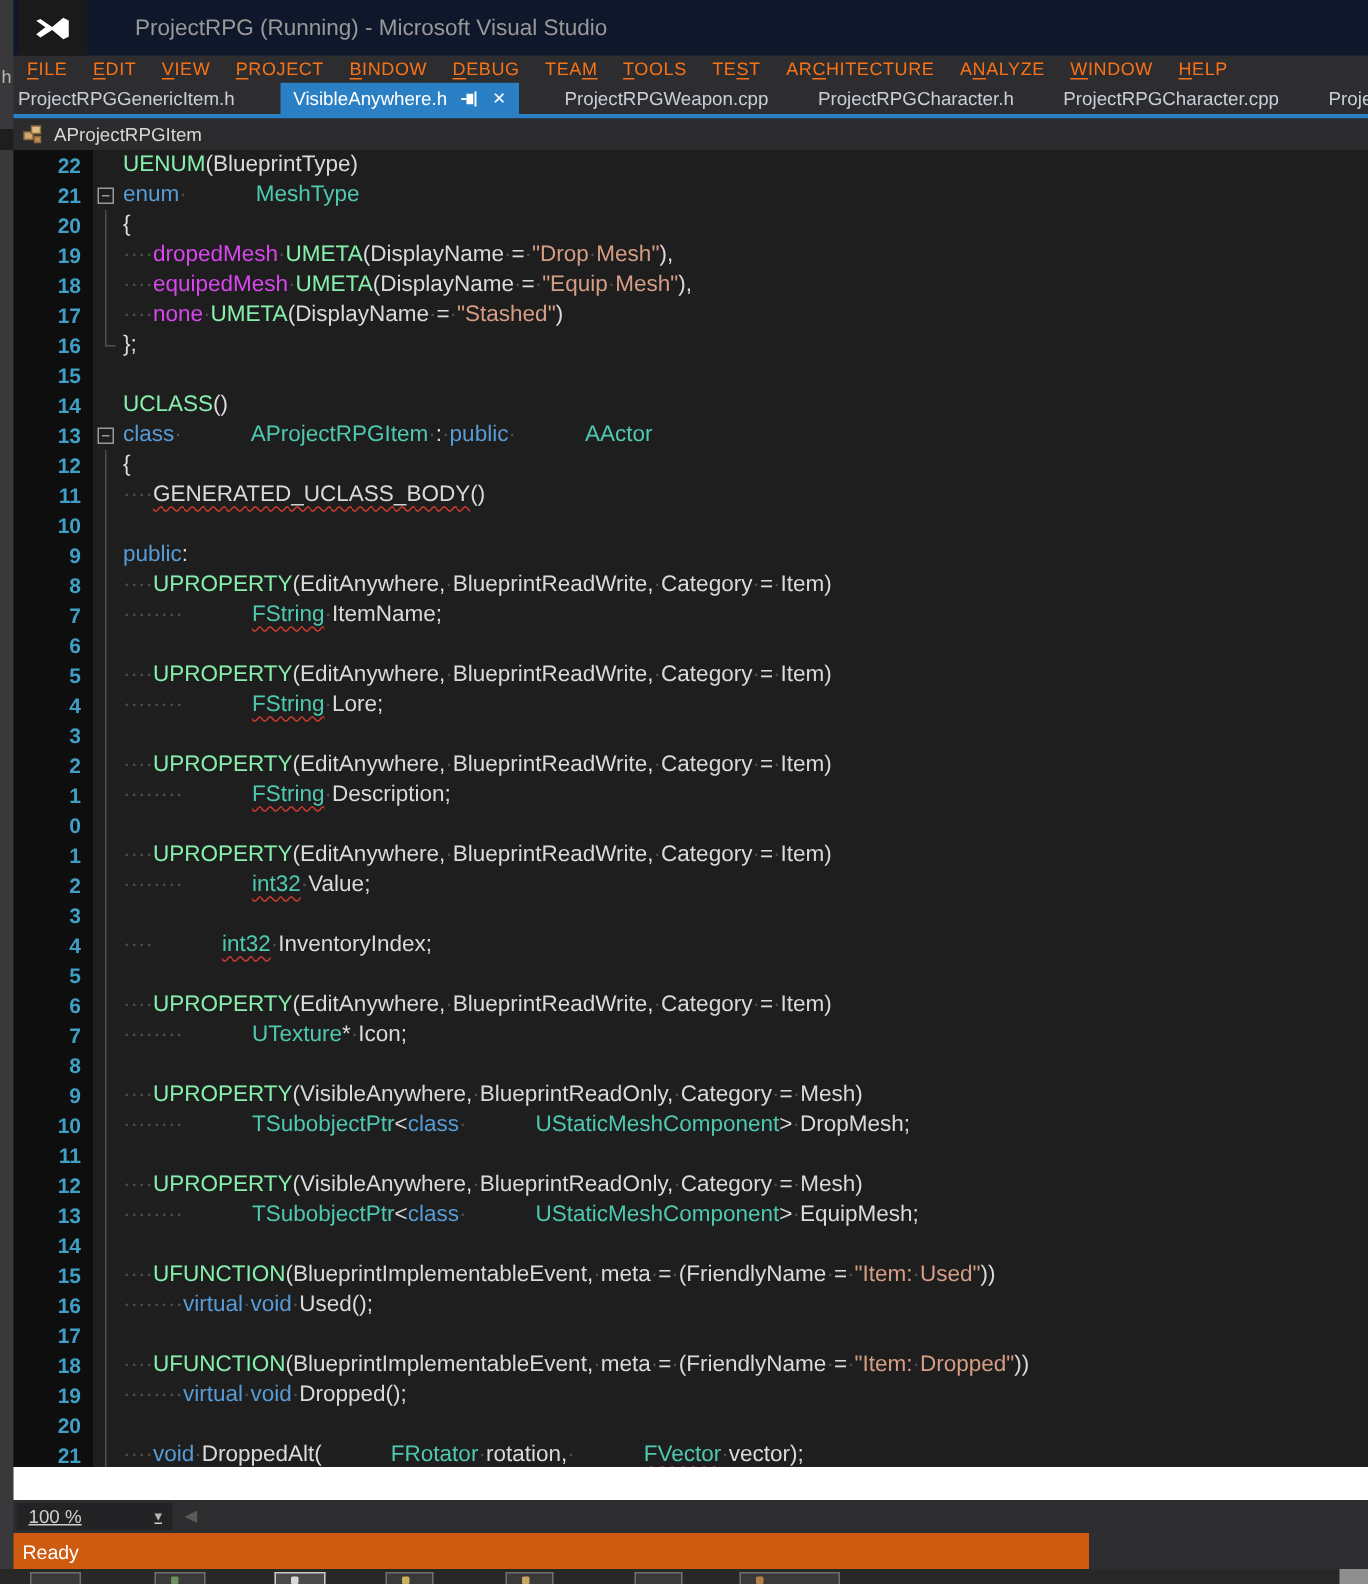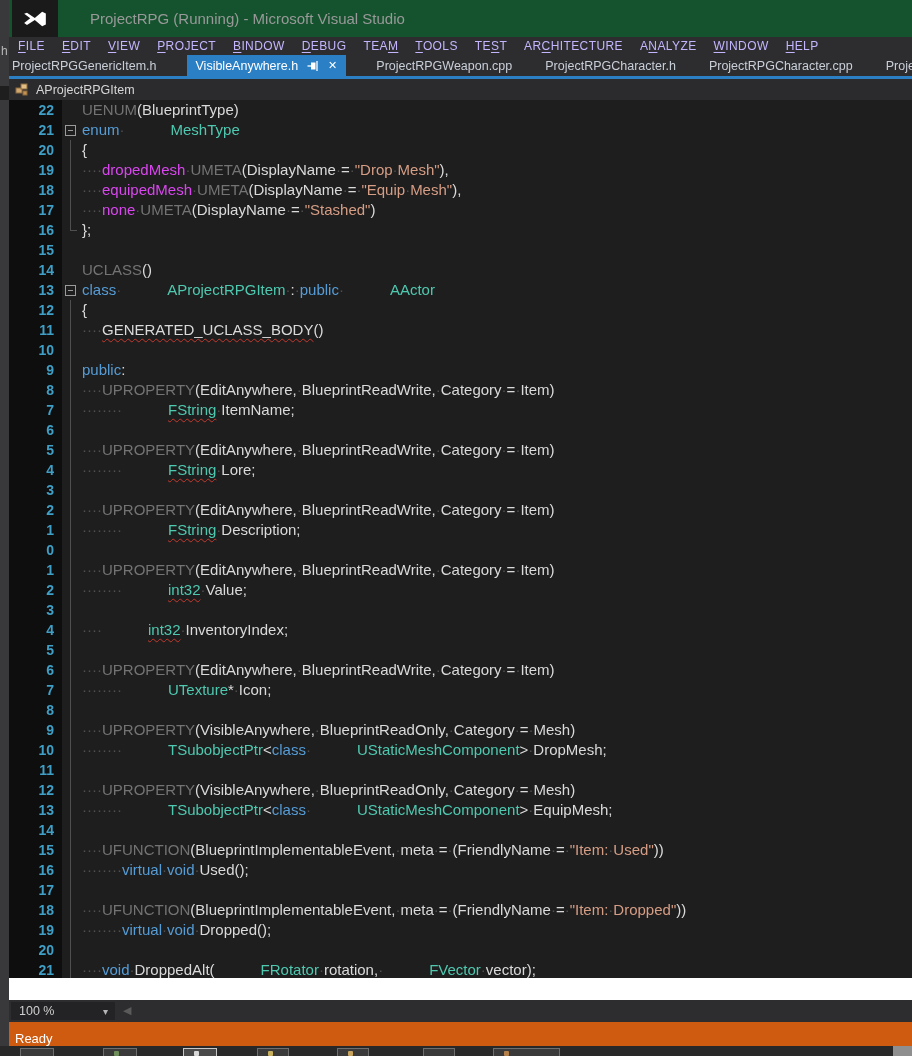--- a/index.html
+++ b/index.html
@@ -8,30 +8,30 @@
     position:relative; width:912px; height:1056px; overflow:hidden;
     background:#2d2d30; font-family:"Liberation Sans", sans-serif;
     -webkit-font-smoothing:antialiased;
   }
   
   #left-strip { position:absolute; left:0; top:0; width:9px; height:1046px; background:#39393b; }
   #left-strip .notch { position:absolute; left:0; top:86px; width:9px; height:14px; background:#1e1e1e; }
   #left-frag { position:absolute; left:1px; top:44px; color:#b9b9b9; font-size:12px; overflow:hidden; width:8px; }
 
   
-  #titlebar { position:absolute; left:9px; top:0; width:903px; height:37px; background:#14532d; }
+  #titlebar { position:absolute; left:9px; top:0; width:903px; height:37px; background:#0f172a; }
   #logo-box { position:absolute; left:3px; top:0; width:46px; height:37px; background:#1a1a1b;
               display:flex; align-items:center; justify-content:center; }
   #title-text { position:absolute; left:81px; top:0; height:37px; line-height:37px;
                 color:#999999; font-size:15px; white-space:nowrap; }
 
   
   #menubar { position:absolute; left:9px; top:37px; width:903px; height:18px;
              display:flex; align-items:center; padding-left:9px; }
-  .menu-item { color:#c4b5fd; font-size:12px; letter-spacing:0.4px; margin-right:17px;
+  .menu-item { color:#f97316; font-size:12px; letter-spacing:0.4px; margin-right:17px;
                white-space:nowrap; cursor:default; }
   .menu-item .mn { text-decoration:underline; text-underline-offset:2px; }
 
   
   #tabstrip { position:absolute; left:9px; top:55px; width:903px; height:21px;
               display:flex; align-items:stretch; overflow:hidden; }
   .tab { display:flex; align-items:center; font-size:12.5px; color:#c9cfd8;
          padding:0 3px; margin-right:27px; white-space:nowrap; }
   .tab.active { background:#2b7fc4; color:#ffffff; padding:0 9px; margin-right:27px; }
   .tab .tab-ico { display:inline-flex; margin-left:9px; align-items:center; }
@@ -55,42 +55,42 @@
         color:#3f9fc6; font-size:14px; font-weight:bold; }
   .fold { flex:0 0 21px; width:21px; position:relative; }
   .foldbox { position:absolute; left:4px; top:5px; width:11px; height:11px;
              border:1px solid #9a9a9a; }
   .foldbox::after { content:""; position:absolute; left:2px; right:2px; top:4px; height:1px;
                     background:#9a9a9a; }
   .foldline { position:absolute; left:9px; top:0; width:1px; height:20px; background:#4f4f4f; }
   .foldend { position:absolute; left:9px; top:0; width:7px; height:11px;
              border-left:1px solid #4f4f4f; border-bottom:1px solid #4f4f4f; }
   .codetxt { flex:1; }
-  .k { color:#569cd6; } .t { color:#4ec9b0;padding-left:46px; } .m { color:#737373; }
+  .k { color:#569cd6; } .t { color:#4ec9b0;padding-left:46px; } .m { color:#86efac; }
   .s { color:#d69d85; } .p { color:#dadada; } .e { color:#d946ef; }
   .w { color:#4f4f4f; }
   .q { text-decoration:underline; text-decoration-style:wavy; text-decoration-color:#c3392e;
        text-decoration-thickness:1px; text-underline-offset:3px; text-decoration-skip-ink:none; }
 
   
   #white-band { position:absolute; left:9px; top:978px; width:903px; height:22px; background:#ffffff; }
 
   
   #bottombar { position:absolute; left:9px; top:1000px; width:903px; height:22px; background:#2d2d30; }
   #zoom-combo { position:absolute; left:2px; top:2px; width:104px; height:18px; background:#232325;
-                display:flex; align-items:center; color:#cfcfcf; font-size:12.5px; }
+                display:flex; align-items:center; color:#cfcfcf; font-size:12.5px;text-decoration:underline; }
   #zoom-combo .val { margin-left:8px; flex:1; }
   #zoom-combo .arrow { color:#b5b5b5; font-size:10px; margin-right:7px; font-family:"DejaVu Sans", sans-serif; }
   #hscroll-left { position:absolute; left:114px; top:4px; color:#5a5a5a; font-size:11px;
                   font-family:"DejaVu Sans", sans-serif; }
   #hscroll-track { position:absolute; left:128px; top:2px; width:775px; height:18px; background:#2d2d30; }
 
   
-  #statusbar { position:absolute; left:9px; top:1022px; width:903px; height:24px; background:#ce5b10;
-               display:flex; align-items:flex-end; }
+  #statusbar { position:absolute; left:9px; top:1022px; width:717px; height:24px; background:#ce5b10;
+               display:flex; align-items:center; }
   #status-text { color:#ffffff; font-size:13px; margin-left:6px; }
 
   
   #taskbar { position:absolute; left:0; top:1046px; width:912px; height:10px; background:#282828; }
   .tb-btn { position:absolute; top:2px; height:10px; background:#3a3a3a; border:1px solid #6e6e6e;
             border-bottom:none; }
   .tb-btn.active { background:#4a4a4a; border-color:#c8c8c8; }
   .tb-hint { position:absolute; left:10px; top:2px; width:5px; height:5px; border-radius:1px; }
   #tb-preview { position:absolute; left:893px; top:0; width:19px; height:10px; background:#8f8f8f; }
 </style>

